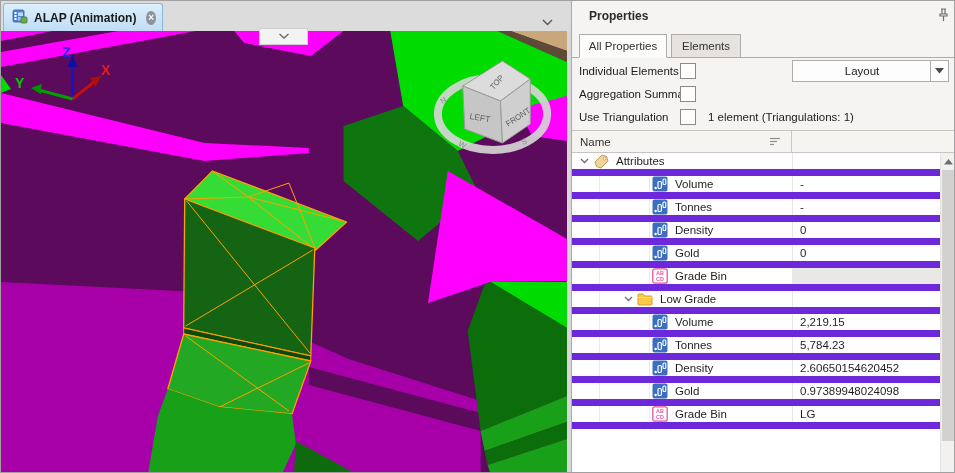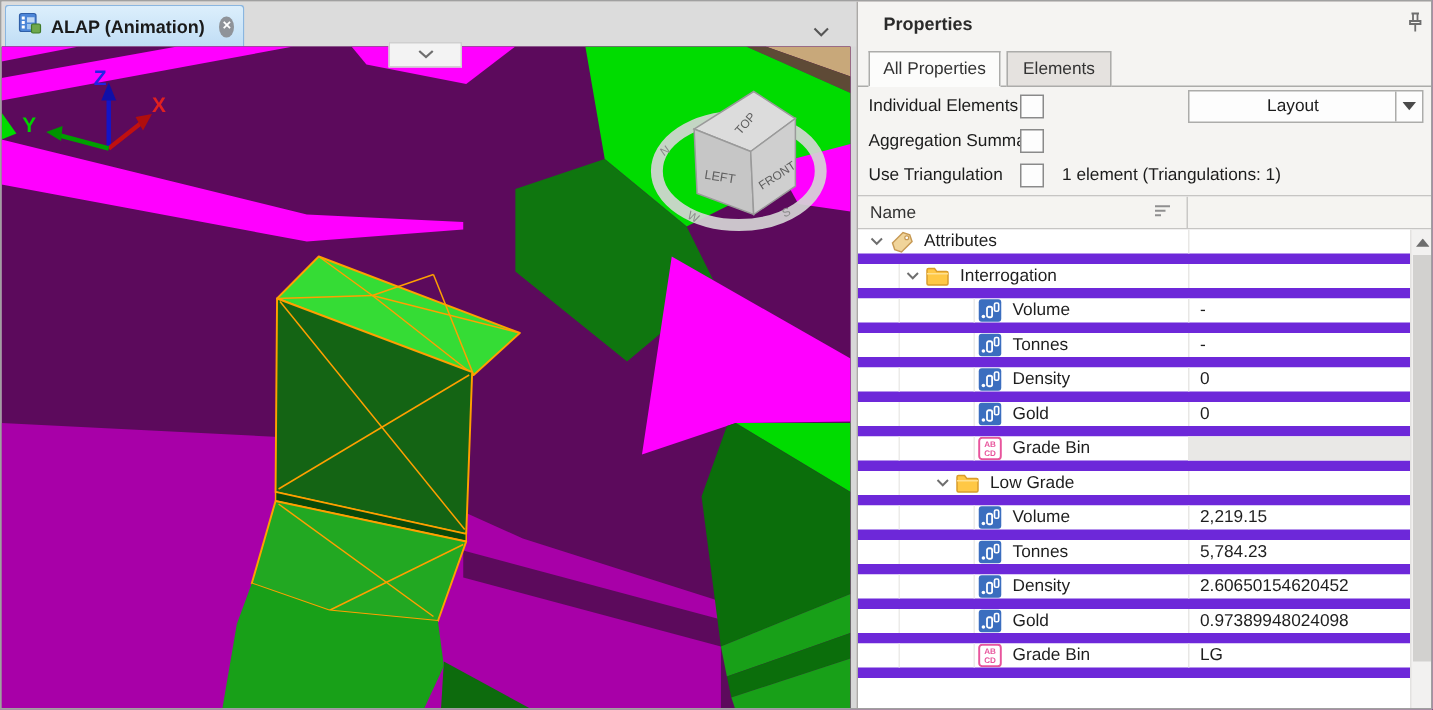--- a/index.html
+++ b/index.html
@@ -243,38 +243,20 @@
                   <circle cx="11.5" cy="5.5" r="1.3" fill="#FFF" stroke="#C79A55" stroke-width="0.8"></circle>
                 </svg>
               </span>
               <span>Attributes</span>
             </div>
             <div class="value-cell"></div>
           </div>
           <div class="trow">
             <div class="name-cell">
               <span class="guide guide-b" style="width: 28px;"></span>
-              <span class="expander">
-                <svg width="9" height="6" viewBox="0 0 9 6">
-                  <path d="M1 1 L4.5 4.5 L8 1" fill="none" stroke="#6E6E6E" stroke-width="1.3"></path>
-                </svg>
-              </span>
-              <span class="row-icon">
-                <svg width="17" height="14" viewBox="0 0 17 14">
-                  <path d="M1 3 L1 12 Q1 13 2 13 L14 13 Q15 13 15 12 L15 5 Q15 4 14 4 L7.5 4 L6 2 L2 2 Q1 2 1 3 Z" fill="#FFC845" stroke="#D99C2B" stroke-width="1"></path>
-                  <path d="M1 5.5 L15 5.5" stroke="#FFE090" stroke-width="1"></path>
-                </svg>
-              </span>
-              <span>Interrogation</span>
-            </div>
-            <div class="value-cell"></div>
-          </div>
-          <div class="trow">
-            <div class="name-cell">
-              <span class="guide guide-b" style="width: 28px;"></span>
               <span class="guide guide-b" style="width: 50px;"></span>
               <span class="guide" style="width: 2px;"></span>
               <span class="row-icon">
                 <svg width="16" height="16" viewBox="0 0 16 16">
                   <rect x="0.5" y="0.5" width="15" height="15" rx="2" fill="#3B6EBF"></rect>
                   <circle cx="3.6" cy="12" r="1.2" fill="#FFF"></circle>
                   <rect x="6" y="5.5" width="3.4" height="7" rx="1.2" fill="none" stroke="#FFF" stroke-width="1.2"></rect>
                   <rect x="11" y="3" width="2.8" height="5.5" rx="1" fill="none" stroke="#FFF" stroke-width="1.1"></rect>
                 </svg>
               </span>

